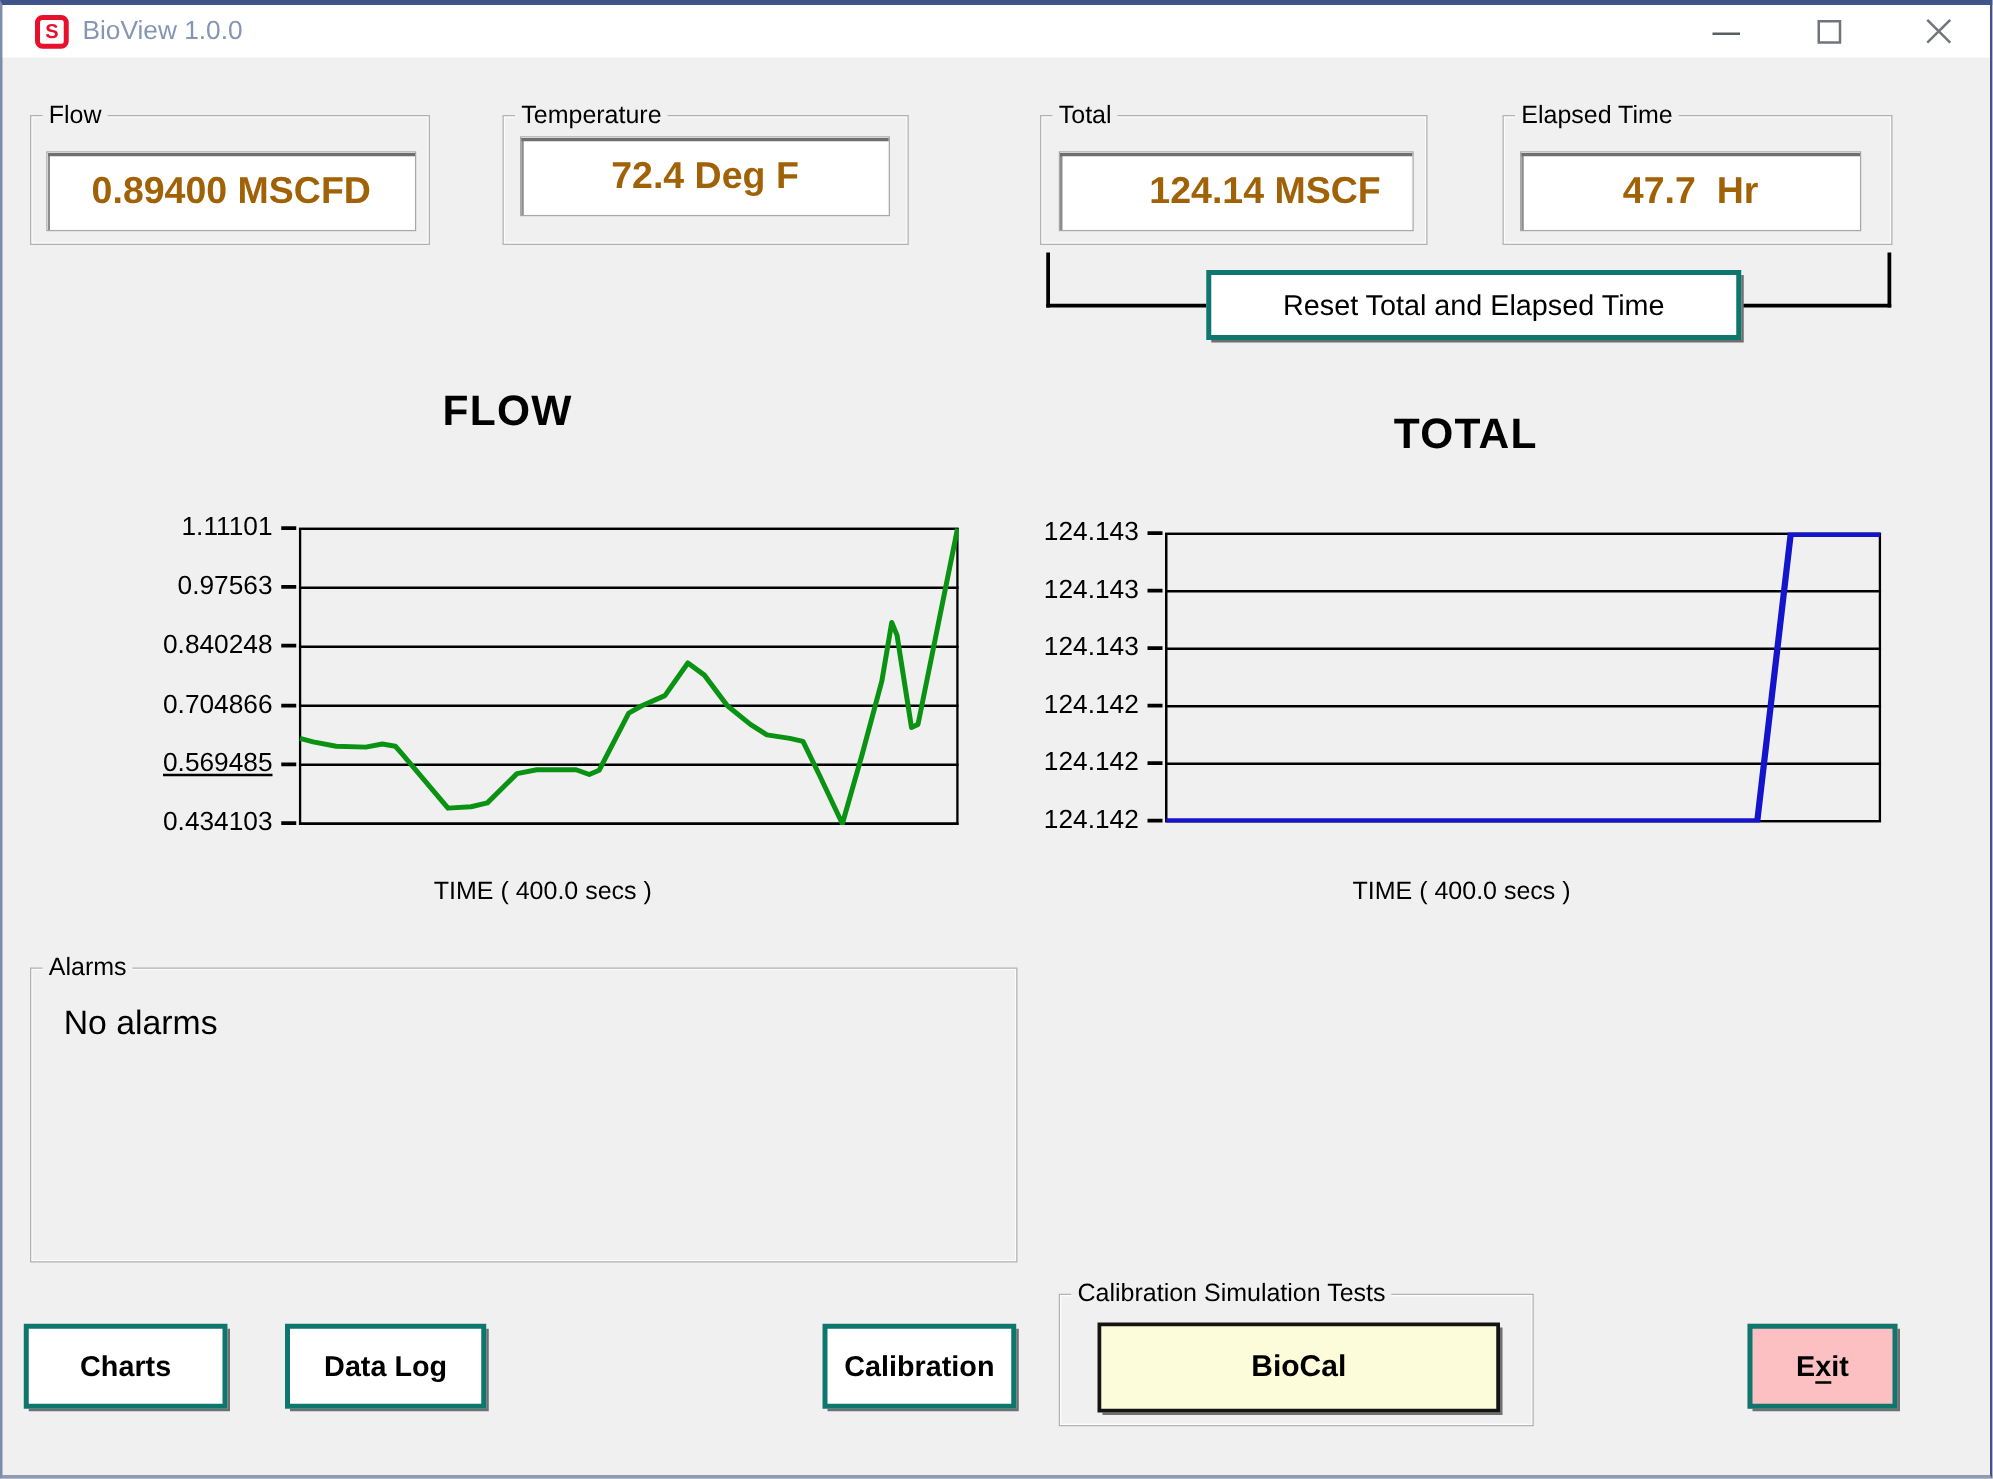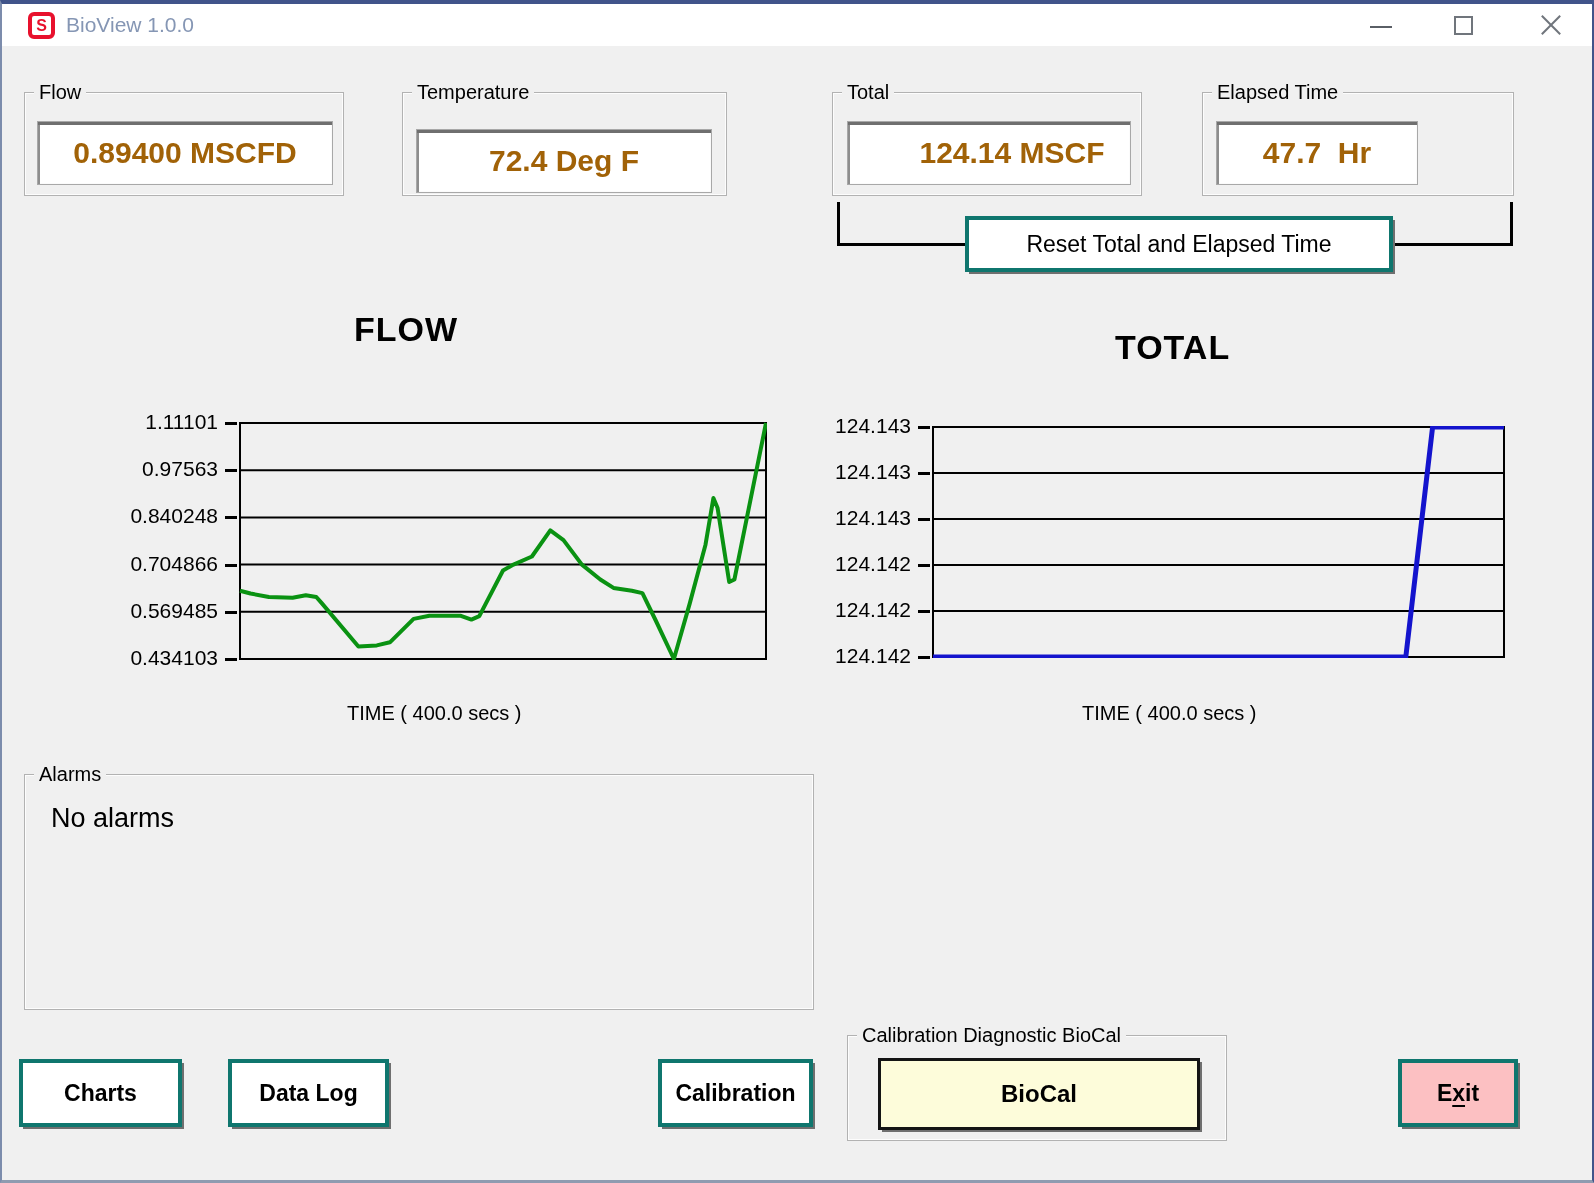--- a/index.html
+++ b/index.html
@@ -67,47 +67,47 @@
     </div>
   </div>
 
   <div class="groupbox" style="left:22px;top:88px;width:320px;height:104px;">
     <span class="glabel">Flow</span>
     <div class="valuebox" style="left:12px;top:28px;width:296px;height:64px;">0.89400 MSCFD</div>
   </div>
 
   <div class="groupbox" style="left:400px;top:88px;width:325px;height:104px;">
     <span class="glabel">Temperature</span>
-    <div class="valuebox" style="left:13px;top:36px;width:296px;height:64px;">72.4 Deg F</div>
+    <div class="valuebox" style="left:13px;top:16px;width:296px;height:64px;">72.4 Deg F</div>
   </div>
 
   <div class="groupbox" style="left:830px;top:88px;width:310px;height:104px;">
     <span class="glabel">Total</span>
     <div class="valuebox" style="left:14px;top:28px;width:284px;height:64px;padding-left:46px;">124.14 MSCF</div>
   </div>
 
   <div class="groupbox" style="left:1200px;top:88px;width:312px;height:104px;">
     <span class="glabel">Elapsed Time</span>
-    <div class="valuebox" style="left:13px;top:28px;width:202px;height:64px;">47.7  Hr</div>
+    <div class="valuebox" style="left:13px;top:28px;width:273px;height:64px;">47.7  Hr</div>
   </div>
 
   <div class="connector" style="left:835px;top:198px;width:3px;height:44px;"></div>
   <div class="connector" style="left:835px;top:239px;width:130px;height:3px;"></div>
   <div class="connector" style="left:1508px;top:198px;width:3px;height:44px;"></div>
   <div class="connector" style="left:1389px;top:239px;width:122px;height:3px;"></div>
 
   <div class="btn3d btn-reset" style="left:963px;top:212px;width:428px;height:56px;">Reset Total and Elapsed Time</div>
 
   <div class="chart-title" style="left:352px;top:306px;">FLOW</div>
   <div class="yticks" style="left:70px;top:418px;width:165px;height:238px;">
       <div class="ytick-row" style="top: -14px;"><span>1.11101</span><span class="tickbar"></span></div>
       <div class="ytick-row" style="top: 33.2px;"><span>0.97563</span><span class="tickbar"></span></div>
       <div class="ytick-row" style="top: 80.4px;"><span>0.840248</span><span class="tickbar"></span></div>
       <div class="ytick-row" style="top: 127.6px;"><span>0.704866</span><span class="tickbar"></span></div>
-      <div class="ytick-row" style="top: 174.8px;"><span>0.569485</span><span class="tickbar"></span></div>
+      <div class="ytick-row" style="top: 174.8px; text-decoration: underline;"><span>0.569485</span><span class="tickbar"></span></div>
       <div class="ytick-row" style="top: 222px;"><span>0.434103</span><span class="tickbar"></span></div>
     </div>
   <div class="chart-plot" style="left:237px;top:418px;width:528px;height:238px;"><svg width="528" height="238" xmlns="http://www.w3.org/2000/svg">
         <line x1="0" y1="1" x2="528" y2="1" stroke="#000" stroke-width="2"></line>
         <line x1="0" y1="48.2" x2="528" y2="48.2" stroke="#000" stroke-width="2"></line>
         <line x1="0" y1="95.4" x2="528" y2="95.4" stroke="#000" stroke-width="2"></line>
         <line x1="0" y1="142.6" x2="528" y2="142.6" stroke="#000" stroke-width="2"></line>
         <line x1="0" y1="189.8" x2="528" y2="189.8" stroke="#000" stroke-width="2"></line>
         <line x1="0" y1="237" x2="528" y2="237" stroke="#000" stroke-width="2"></line>
         <rect x="1" y="1" width="526" height="236" fill="none" stroke="#000" stroke-width="2"></rect>
@@ -139,21 +139,21 @@
   <div class="groupbox" style="left:22px;top:770px;width:790px;height:236px;">
     <span class="glabel">Alarms</span>
     <div class="alarms-text">No alarms</div>
   </div>
 
   <div class="btn3d" style="left:226px;top:1055px;width:161px;height:68px;">Data Log</div>
   <div class="btn3d" style="left:17px;top:1055px;width:163px;height:68px;">Charts</div>
   <div class="btn3d" style="left:656px;top:1055px;width:155px;height:68px;">Calibration</div>
 
   <div class="groupbox" style="left:845px;top:1031px;width:380px;height:106px;">
-    <span class="glabel">Calibration Diagnostic BioCal</span>
+    <span class="glabel">Calibration Simulation Tests</span>
     <div class="btn3d btn-biocal" style="left:30px;top:22px;width:322px;height:72px;">BioCal</div>
   </div>
 
   <div class="btn3d btn-exit" style="left:1396px;top:1055px;width:120px;height:68px;">
       <span>E</span>
       <span class="mn">x</span>
       <span>it</span>
     </div>
 
 </div>

